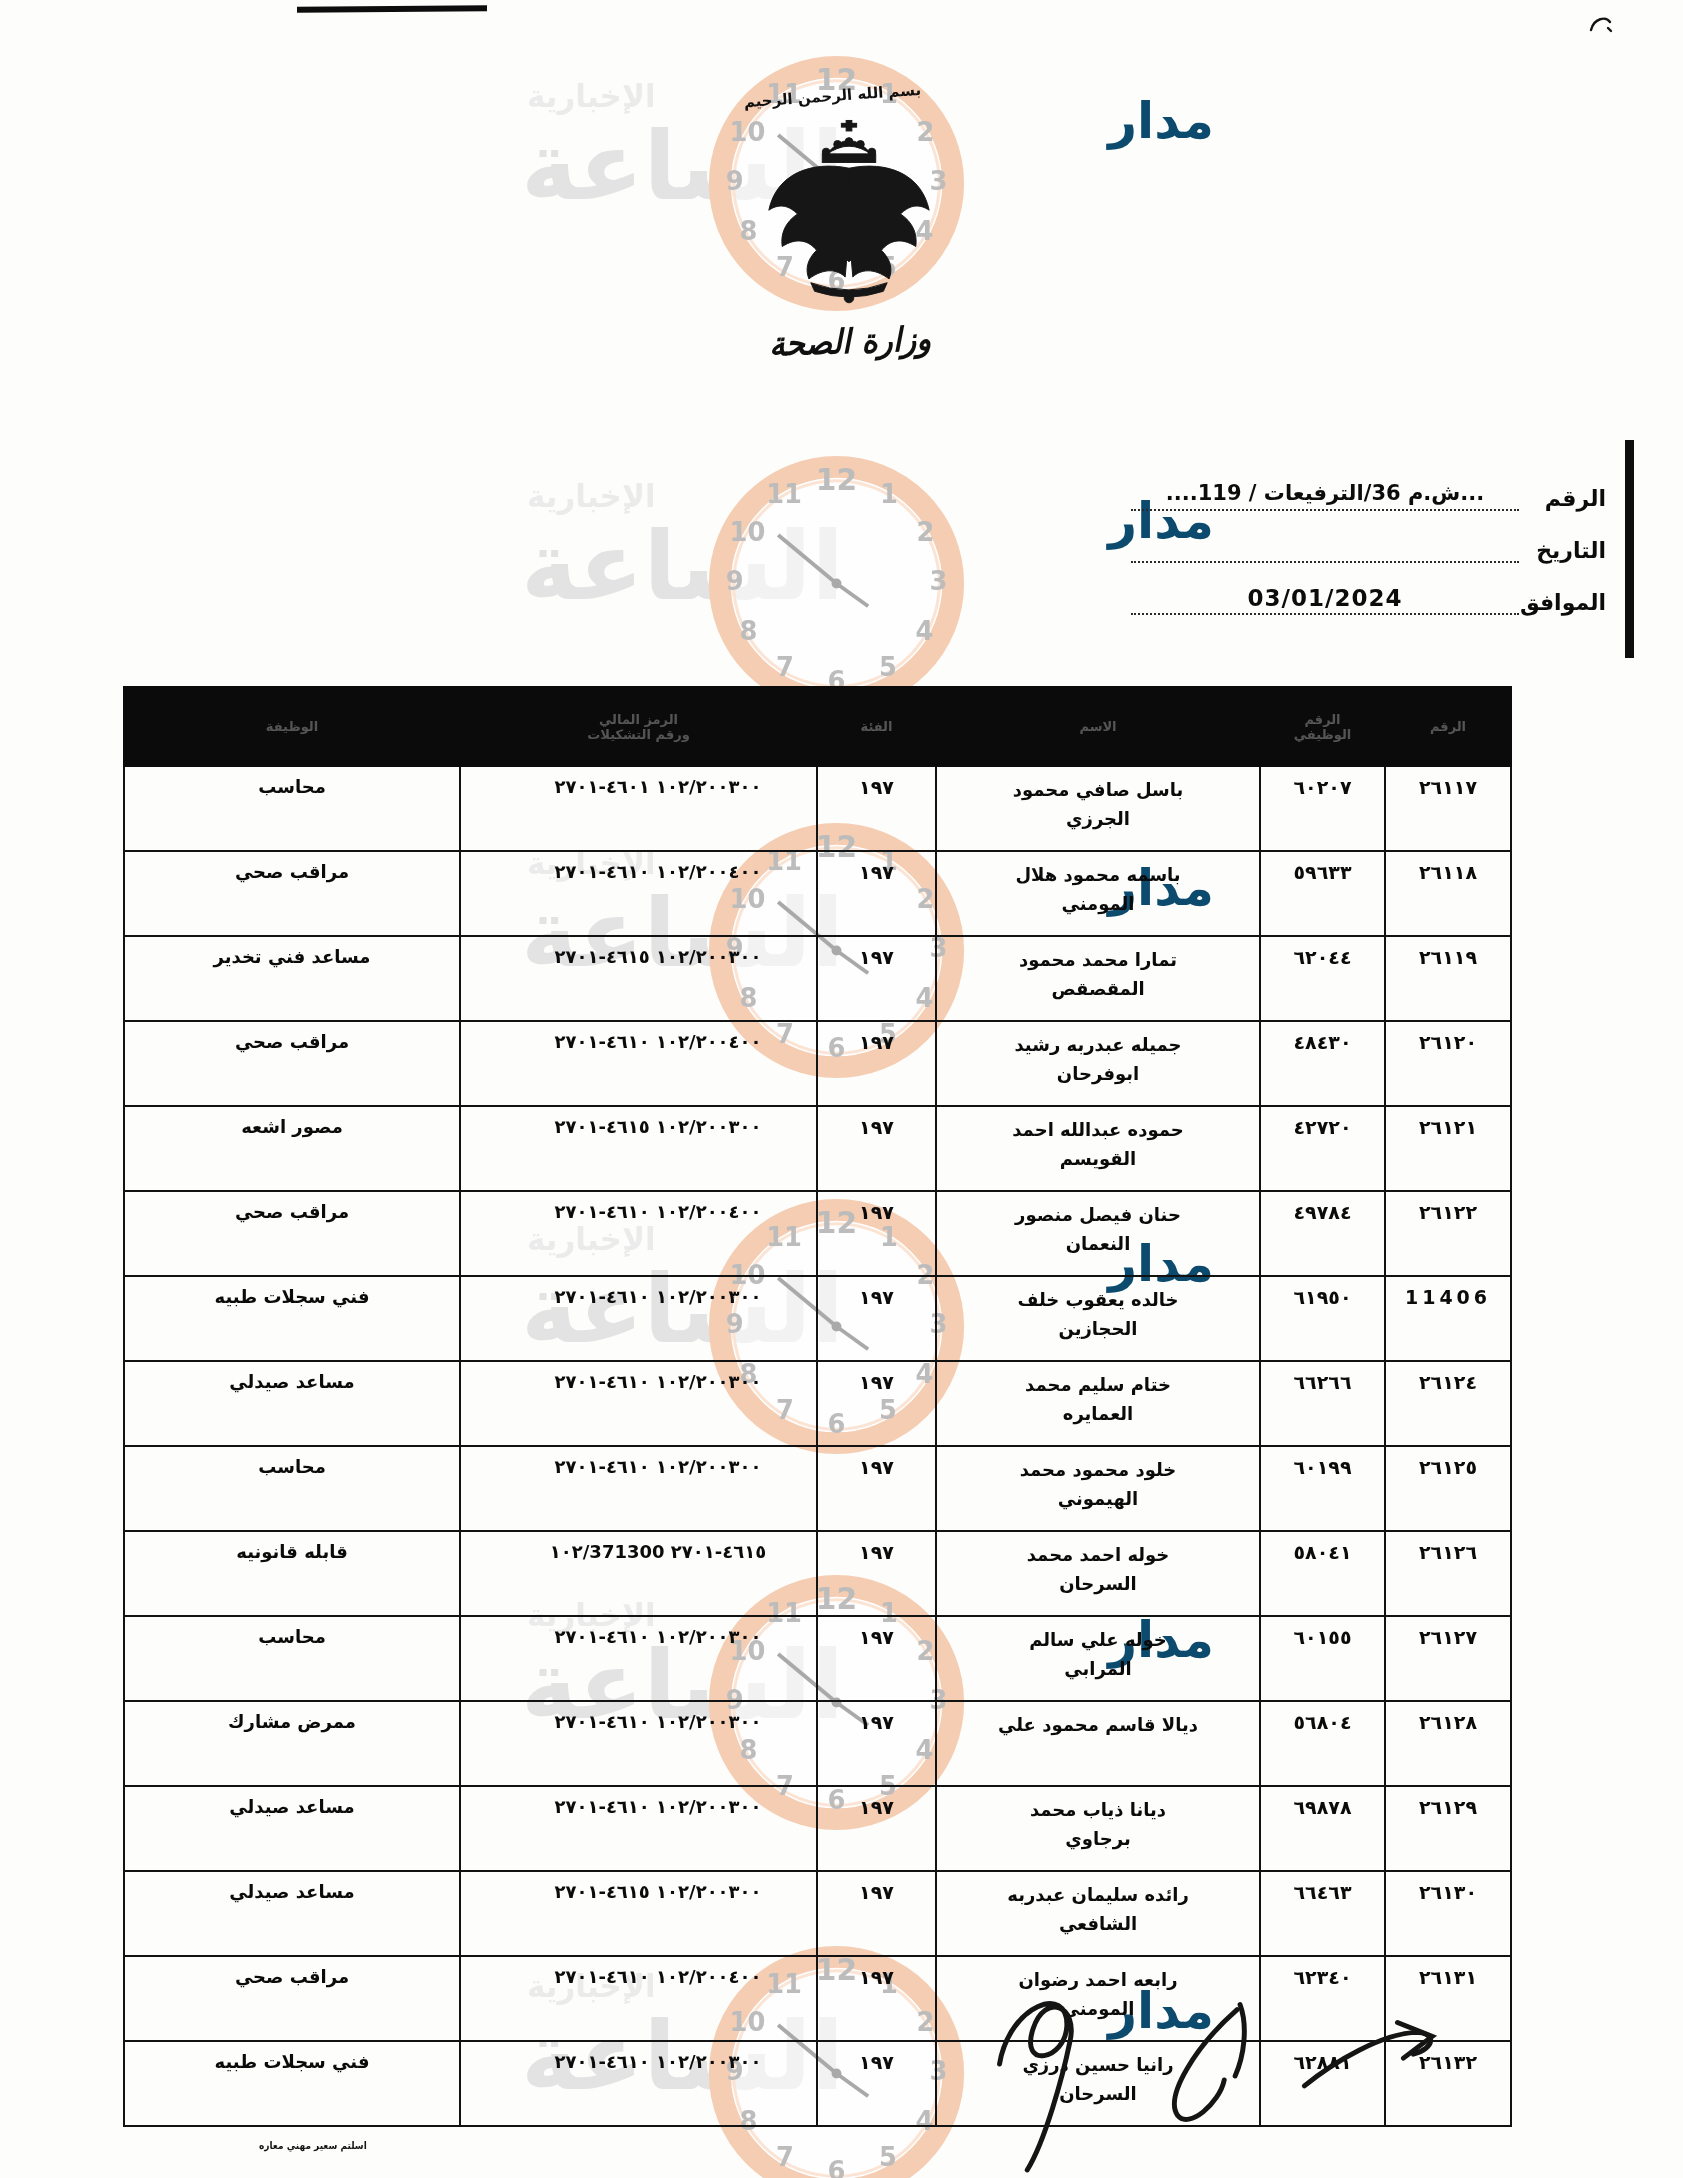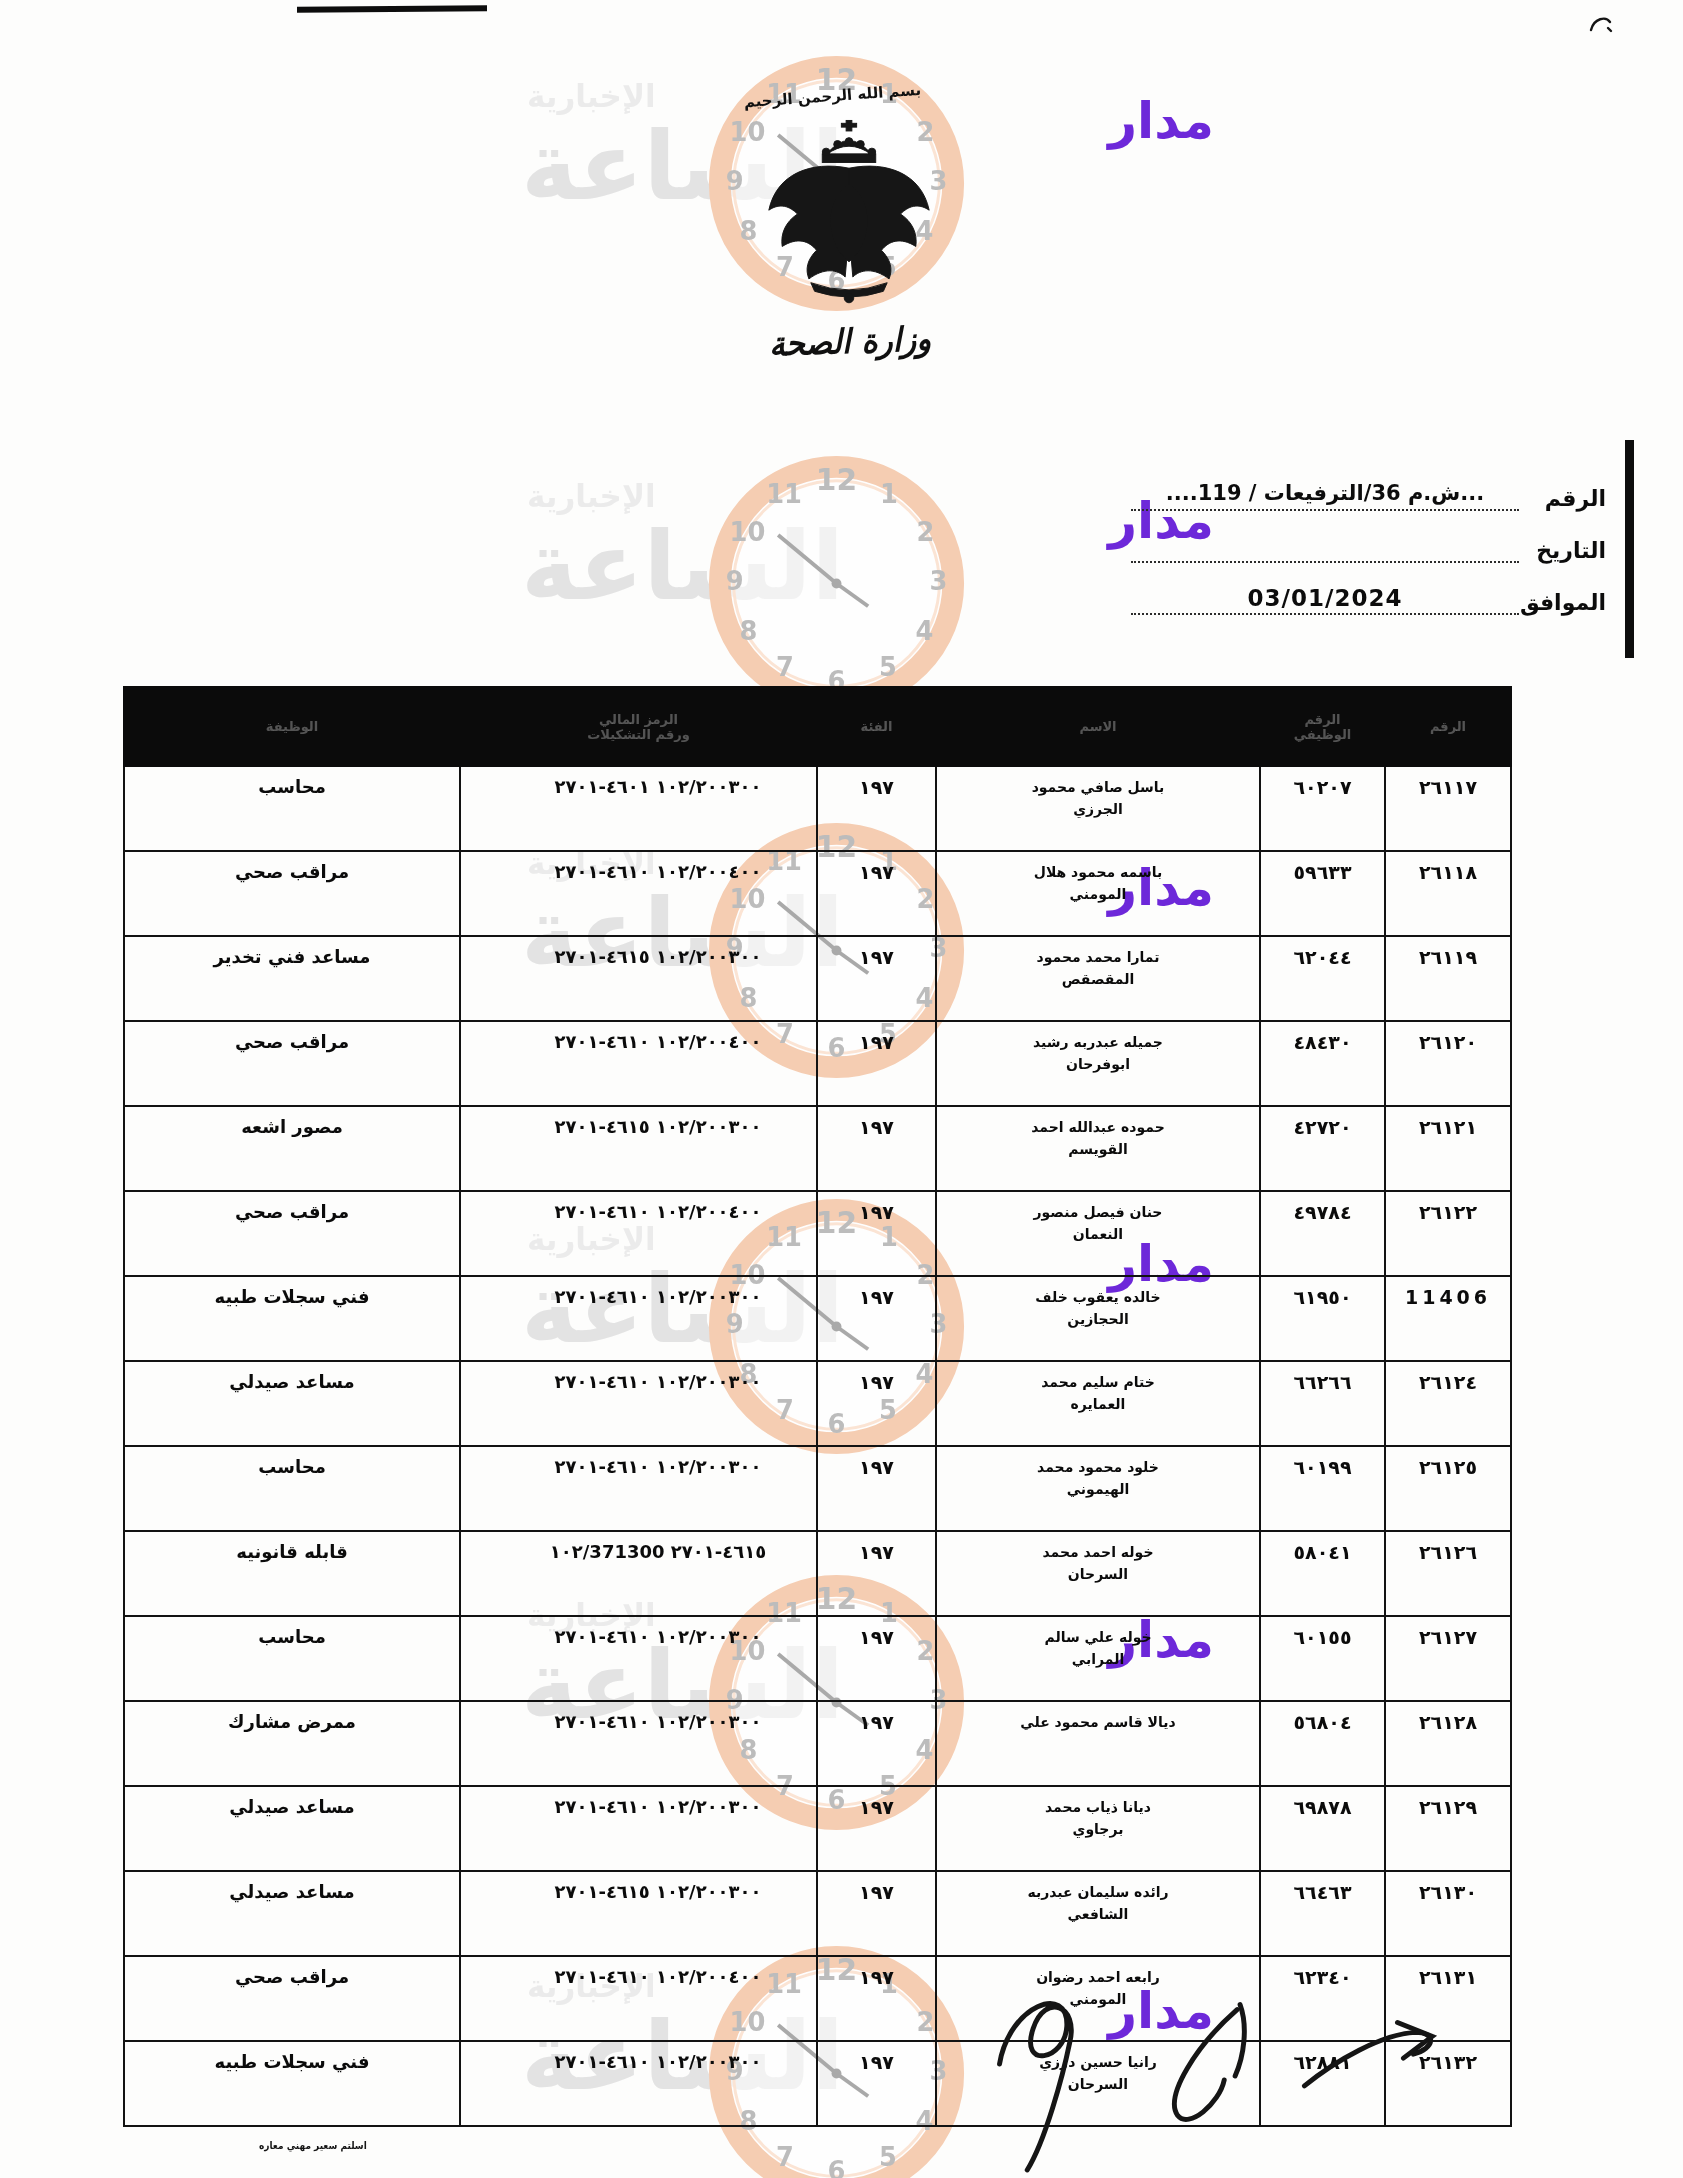--- a/index.html
+++ b/index.html
@@ -2,21 +2,21 @@
 <html lang="ar" dir="rtl"><head>
 <meta charset="utf-8">
 <style>
   html,body{margin:0;padding:0;}
   body{font-family:"DejaVu Sans",sans-serif;background:#e8e8e8;}
   #page{position:relative;width:1683px;height:2178px;background:#fdfdfc;overflow:hidden;margin:0 auto;}
 
   
   .wm{position:absolute;left:515px;width:703px;height:297px;z-index:0;pointer-events:none;}
   .wm-main{position:absolute;left:6px;top:61px;font-size:95px;font-weight:bold;color:#e3e3e3;letter-spacing:2px;}
-  .wm-top{position:absolute;right:4px;top:42px;font-size:50px;font-weight:bold;color:#6d28d9;}
+  .wm-top{position:absolute;right:4px;top:42px;font-size:50px;font-weight:bold;color:#0c4a6e;}
   .wm-sub{position:absolute;left:12px;top:28px;font-size:31px;font-weight:bold;color:#ebebeb;}
   .wm-clock{position:absolute;left:188px;top:0;}
 
   
   .artifact{position:absolute;background:#0d0d0d;z-index:3;}
 
   
   .doc-head{position:absolute;z-index:2;}
   #basmala{left:741px;top:87px;width:183px;text-align:center;font-size:15px;font-weight:bold;transform:rotate(-4deg);color:#111;}
   #crest{left:744px;top:115px;}
@@ -28,21 +28,21 @@
   .ref-label{font-size:22px;flex:0 0 87px;}
   .ref-value{flex:1;text-align:center;font-size:21px;border-bottom:2.5px dotted #2b2b2b;padding:0 4px 2px 4px;min-height:26px;}
   .ref-value.bold-date{font-size:23px;letter-spacing:1px;}
 
   
   #roster{position:absolute;left:123px;top:686px;z-index:2;border-collapse:collapse;table-layout:fixed;width:1386px;direction:rtl;background:transparent;}
   #roster td,#roster th{border:2.6px solid #121212;}
   #roster thead th{background:#0b0b0b;height:75px;color:rgba(255,255,255,0.30);font-size:13px;font-weight:bold;white-space:pre-line;border-color:#0b0b0b;}
   #roster td{height:73px;vertical-align:top;text-align:center;font-weight:bold;color:#0b0b0b;padding-top:9px;}
   .cell-serial,.cell-employee-no,.cell-category{font-size:19px;letter-spacing:4px;}
-  .cell-name{font-size:14px;line-height:1.6;white-space:pre-line;}
+  .cell-name{font-size:18px;line-height:1.6;white-space:pre-line;}
   .cell-code{font-size:18px;letter-spacing:2px;direction:ltr;padding-left:40px;}
   .cell-job{font-size:18px;padding-top:14px;}
 
   
   #signatures{position:absolute;left:950px;top:1965px;z-index:2;}
   #footnote{position:absolute;left:259px;top:2141px;z-index:2;font-size:9px;font-weight:bold;color:#141414;transform:scaleY(1.15);}
   #corner-mark{position:absolute;left:1588px;top:12px;z-index:3;}
 </style>
 </head>
 <body>

